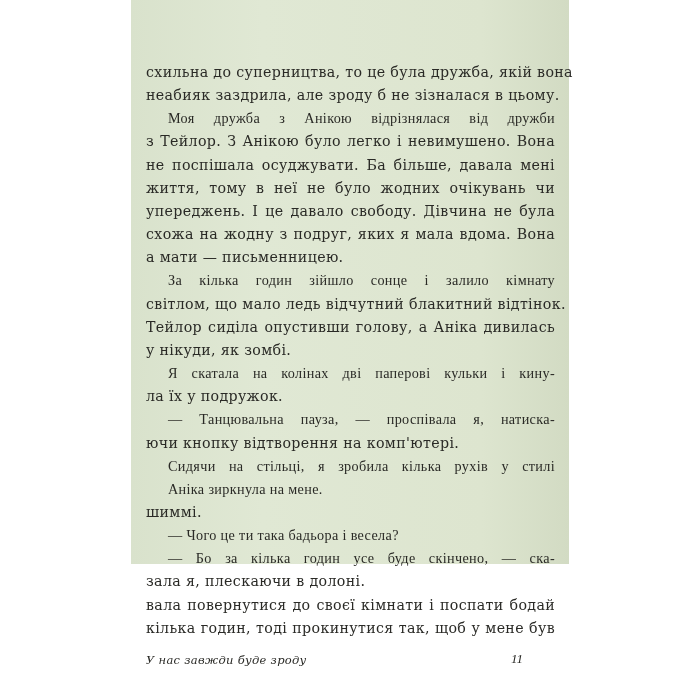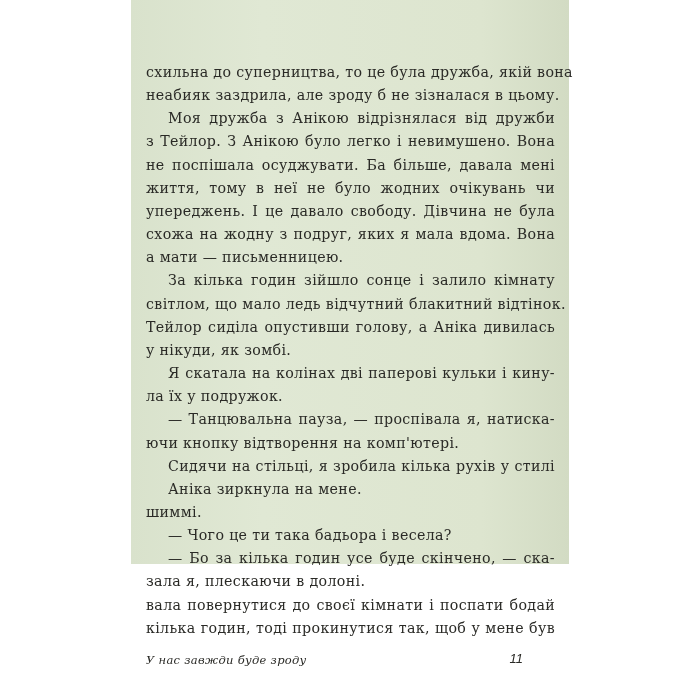--- a/index.html
+++ b/index.html
@@ -12,29 +12,29 @@
       background: linear-gradient(90deg, #d9e2cc 0%, #e0e8d4 30%, #dde5cf 80%, #d2dbc3 100%);
     }
     .text {
       position: absolute; left: 15px; top: 61px; width: 409px;
       font-family: "DejaVu Serif", "Liberation Serif", serif;
       font-size: 14.2px; line-height: 23.17px; color: #2a2a26;
       letter-spacing: 0.35px;
     }
     .line { white-space: nowrap; height: 23.17px; text-align: justify; text-align-last: justify; }
     .line.last { text-align-last: left; }
-    .line.indent { padding-left: 22px; }
+    .line.indent { padding-left: 22px; font-family: Liberation Serif, serif; }
     .footer-title {
       position: absolute; left: 15px; top: 653px;
       font-family: "DejaVu Serif", "Liberation Serif", serif;
       font-style: italic; font-size: 11.5px; color: #2a2a26; letter-spacing: 0.3px;
     }
     .footer-page {
       position: absolute; right: 46px; top: 651px;
-      font-family: Liberation Sans, sans-serif;
+      font-family: Liberation Serif, serif;
       font-style: italic; font-size: 13px; color: #2a2a26;
     }
   </style>
 </head>
 <body>
 
 <div class="page">
   <div class="text" id="text-block">
       <div class="line">схильна до суперництва, то це була дружба, якій вона</div>
       <div class="line last">неабияк заздрила, але зроду б не зізналася в цьому.</div>

